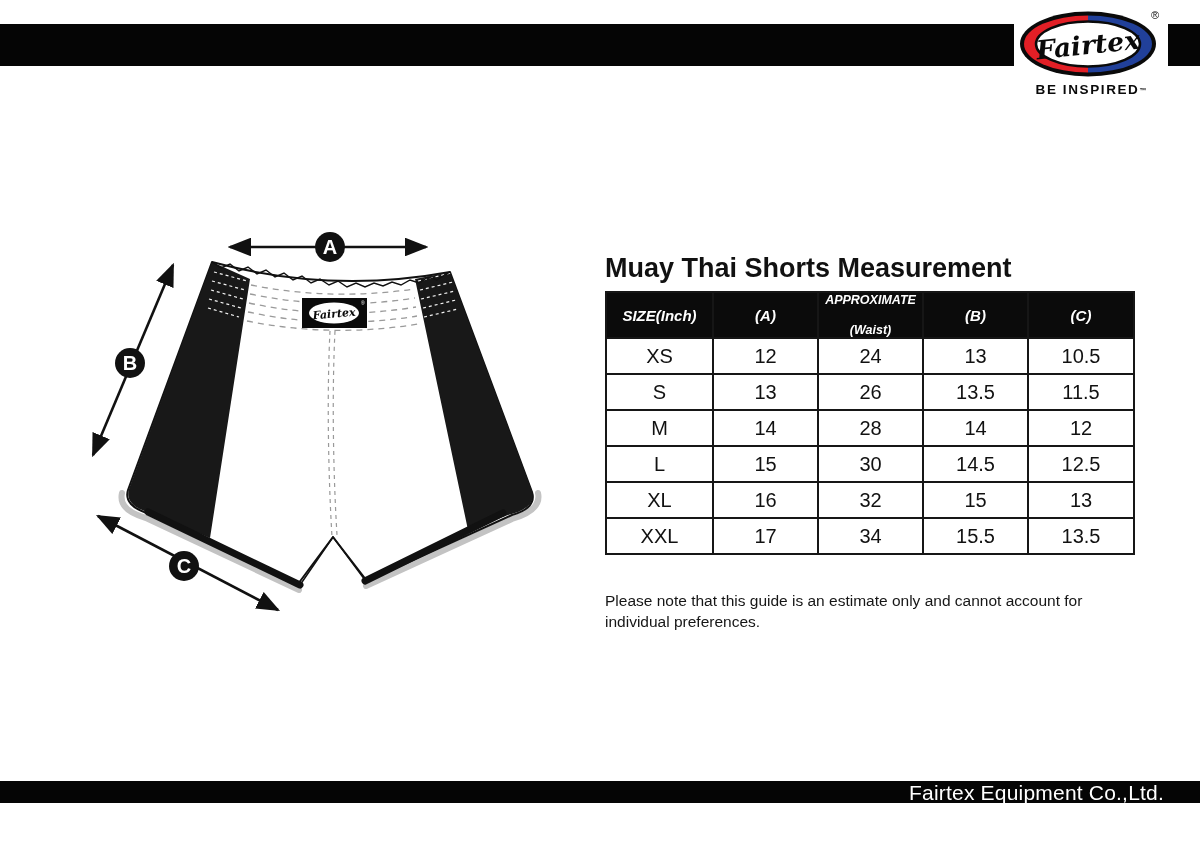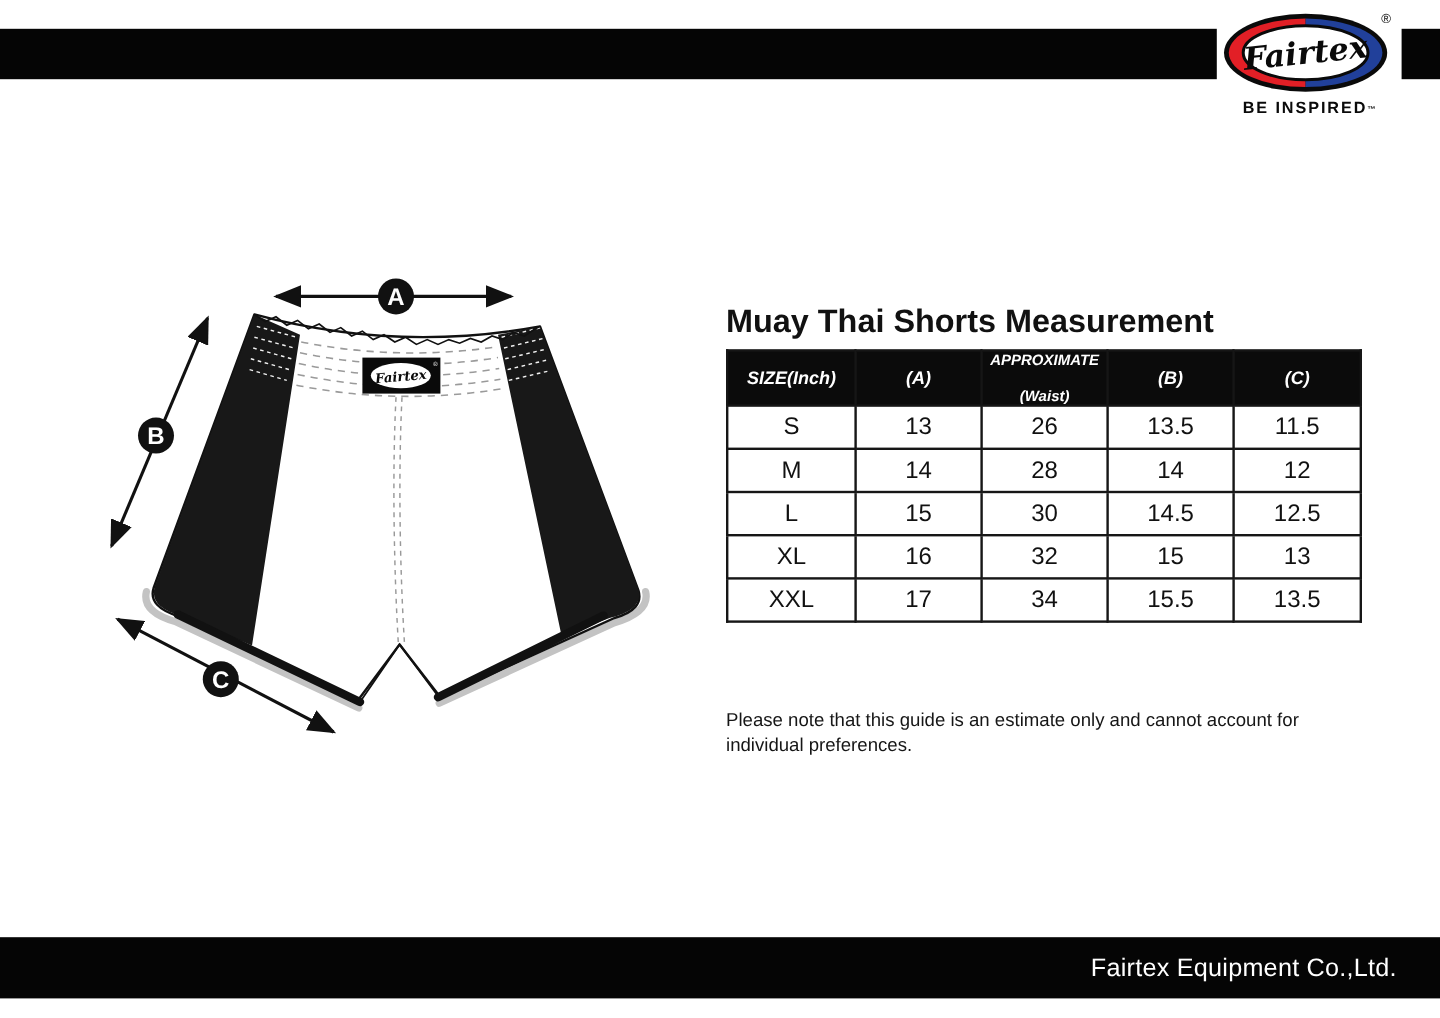--- a/index.html
+++ b/index.html
@@ -44,22 +44,22 @@
   .size-table thead th .sub { display:block; font-size:12.5px; margin-top:16px; }
   .size-table thead th.approx { font-size:12.5px; line-height:14px; }
   .size-table tbody td { font-size:20px; height:36px; background:#ffffff; }
   .note {
     position:absolute; left:605px; top:590px; width:545px;
     font-size:15.5px; line-height:21px; color:#161616;
   }
 
   
   .footer-bar {
-    position:absolute; left:0; top:781px; width:1200px; height:51px; background:#050505;
-    display:flex; align-items:center; justify-content:flex-end; padding-right:36px;
+    position:absolute; left:0; top:781px; width:1200px; height:22px; background:#050505;
+    display:flex; align-items:flex-start; justify-content:flex-end; padding-right:36px;
   }
   .footer-bar .company { color:#ffffff; font-size:21px; font-weight:400; letter-spacing:0.2px; }
 </style>
 </head>
 <body>
 
 <div class="top-bar"></div>
 
 <div class="logo-box">
   <svg width="148" height="75" viewBox="0 0 148 75">
@@ -175,20 +175,27 @@
       <th class="approx">
         <span>APPROXIMATE</span>
         <span class="sub">(Waist)</span>
       </th>
       <th>(B)</th>
       <th>(C)</th>
     </tr>
   </thead>
   <tbody>
     <tr>
+      <td>XS</td>
+      <td>12</td>
+      <td>24</td>
+      <td>13</td>
+      <td>10.5</td>
+    </tr>
+    <tr>
       <td>S</td>
       <td>13</td>
       <td>26</td>
       <td>13.5</td>
       <td>11.5</td>
     </tr>
     <tr>
       <td>M</td>
       <td>14</td>
       <td>28</td>

